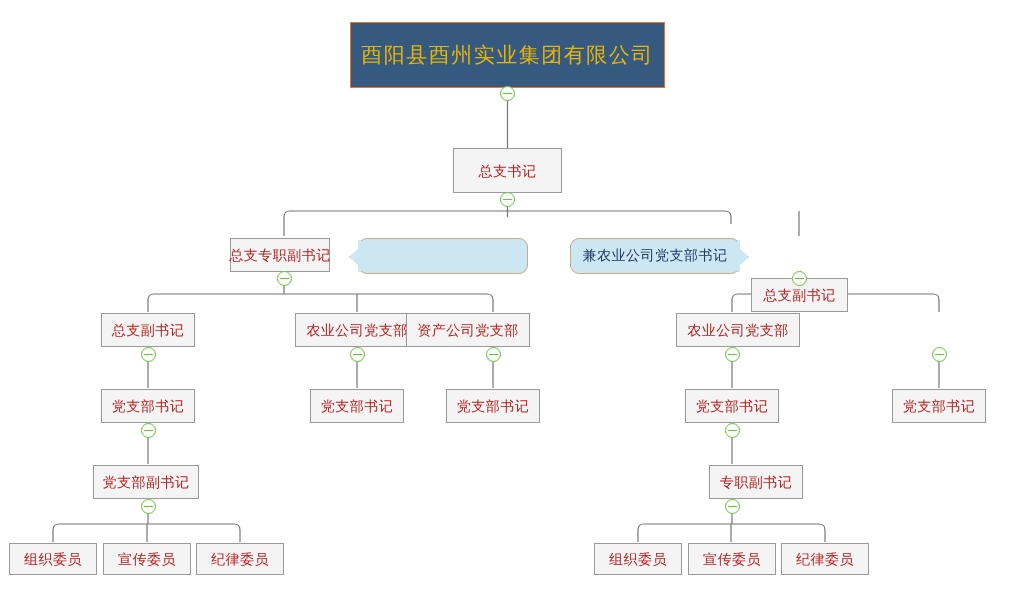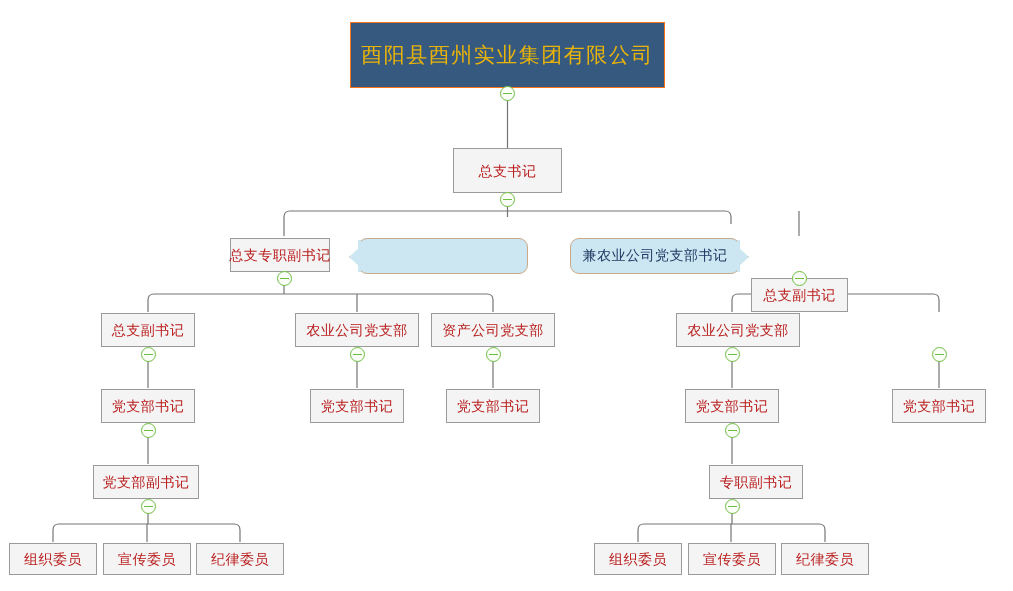--- a/index.html
+++ b/index.html
@@ -195,21 +195,21 @@
   <div class="node" style="left:101px; top:313px; width:94px; height:34px;">
     <span>总支副书记</span>
   </div>
   <div class="toggle" style="left:141px; top:347px;"></div>
 
   <div class="node" style="left:295px; top:313px; width:124px; height:34px;">
     <span>农业公司党支部</span>
   </div>
   <div class="toggle" style="left:350px; top:347px;"></div>
 
-  <div class="node" style="left:431px; top:313px; width:124px; height:34px;justify-content:center;">
+  <div class="node" style="left:406px; top:313px; width:124px; height:34px;justify-content:center;">
     <span>资产公司党支部</span>
   </div>
   <div class="toggle" style="left:486px; top:347px;"></div>
 
   <div class="node" style="left:676px; top:313px; width:124px; height:34px;">
     <span>农业公司党支部</span>
   </div>
   <div class="toggle" style="left:725px; top:347px;"></div>
 
   <div class="toggle" style="left:932px; top:347px;"></div>

